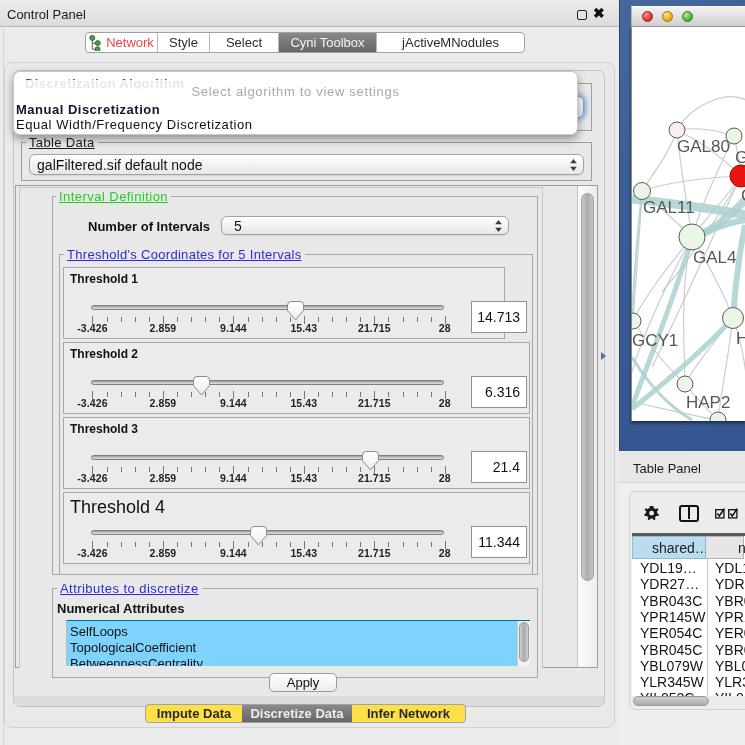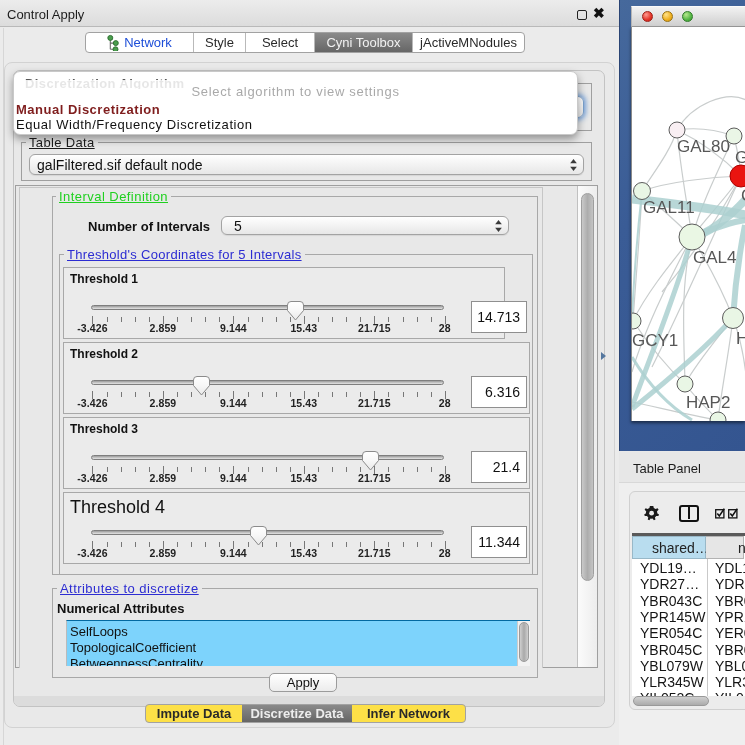--- a/index.html
+++ b/index.html
@@ -28,26 +28,26 @@
 .vfield span { position:absolute; right:6px; top:50%; transform:translateY(-50%); font-size:14px; color:#111; }
 </style>
 </head>
 <body>
 
 <div class="abs" style="left:0;top:0;width:619px;height:745px;background:#ebebeb;"></div>
 
 <div class="abs" style="left:3px;top:28px;width:1px;height:717px;background:#d6d6d6;"></div>
 
 <div class="abs" style="left:0;top:0;width:619px;height:27px;background:linear-gradient(#ececec,#dcdcdc);border-bottom:1px solid #b9b9b9;"></div>
-<div class="abs t13" style="left:7px;top:7px;">Control Apply</div>
+<div class="abs t13" style="left:7px;top:7px;">Control Panel</div>
 <div class="abs" style="left:577px;top:10px;width:10px;height:10px;border:1.5px solid #222;border-radius:2px;"></div>
 <div class="abs" style="left:593px;top:5px;font-size:14px;font-weight:bold;color:#111;">✖</div>
 
 <div class="abs" style="left:85px;top:32px;width:440px;height:21px;background:#fff;border:1px solid #a2a2a2;border-radius:4px;overflow:hidden;display:flex;">
-  <div style="width:108px;border-right:1px solid #b9b9b9;display:flex;align-items:center;justify-content:center;font-size:13px;color:#1d4ed8;">
+  <div style="width:72px;border-right:1px solid #b9b9b9;display:flex;align-items:center;justify-content:center;font-size:13px;color:#ef4444;">
     <svg width="12" height="17" viewBox="0 0 12 17" style="margin-right:5px;">
       <path d="M3.3 4 L3.3 15.3 M3.3 9.1 L8.7 9.1 M3.3 15.3 L8.4 15.3" stroke="#6a6a6a" stroke-width="1.1" fill="none"></path>
       <circle cx="3.3" cy="3.9" r="2.5" fill="#4a9e4d" stroke="#2d6b30" stroke-width="0.9"></circle>
       <circle cx="8.8" cy="9.1" r="2.5" fill="#4a9e4d" stroke="#2d6b30" stroke-width="0.9"></circle>
       <circle cx="8.5" cy="15.3" r="2.5" fill="#4a9e4d" stroke="#2d6b30" stroke-width="0.9"></circle>
     </svg>Network</div>
   <div style="width:52px;border-right:1px solid #b9b9b9;display:flex;align-items:center;justify-content:center;font-size:13px;color:#2a2a2a;">Style</div>
   <div style="width:69px;border-right:1px solid #b9b9b9;display:flex;align-items:center;justify-content:center;font-size:13px;color:#2a2a2a;">Select</div>
   <div style="width:97px;display:flex;align-items:center;justify-content:center;font-size:13px;color:#f2f2f2;background:linear-gradient(#8a8a8a,#666);">Cyni Toolbox</div>
   <div style="flex:1;border-left:1px solid #b9b9b9;display:flex;align-items:center;justify-content:center;font-size:13px;color:#2a2a2a;">jActiveMNodules</div>
@@ -314,21 +314,21 @@
 <div class="abs" style="left:601px;top:352px;width:0;height:0;border-top:4px solid transparent;border-bottom:4px solid transparent;border-left:5px solid #55779f;"></div>
 
 <div class="abs" style="left:13px;top:71px;width:565px;height:64px;background:#fff;border:1px solid #c9c9c9;border-radius:7px;box-shadow:0 4px 9px rgba(0,0,0,0.38);"></div>
 <div class="abs" style="left:25px;top:76px;width:300px;height:13px;overflow:hidden;">
   <div style="font-size:13px;font-weight:bold;letter-spacing:0.4px;color:rgba(30,30,30,0.11);">Discretization Algorithm</div>
 </div>
 <div class="abs" style="left:25px;top:76px;width:300px;height:4px;overflow:hidden;">
   <div style="font-size:13px;font-weight:bold;letter-spacing:0.4px;color:rgba(30,30,30,0.72);">Discretization Algorithm</div>
 </div>
 <div class="abs" style="left:13px;top:84px;width:565px;text-align:center;font-size:13px;letter-spacing:0.68px;color:#a9a9a9;">Select algorithm to view settings</div>
-<div class="abs" style="left:16px;top:102px;font-size:13px;font-weight:bold;letter-spacing:0.5px;color:#7f1d1d;">Manual Discretization</div>
+<div class="abs" style="left:16px;top:102px;font-size:13px;font-weight:bold;letter-spacing:0.5px;color:#0f172a;">Manual Discretization</div>
 <div class="abs" style="left:16px;top:117px;font-size:13px;letter-spacing:0.55px;color:#111;">Equal Width/Frequency Discretization</div>
 
 <div class="abs" style="left:619px;top:0;width:126px;height:451px;background:linear-gradient(135deg,#46699c,#3a5c96 40%,#345590);border-left:1px solid #2a4474;"></div>
 
 <div class="abs" style="left:631px;top:6px;width:114px;height:21px;background:linear-gradient(#f2f2f2,#cfcfcf);border-bottom:1px solid #9a9a9a;border-top:1px solid #fafafa;border-left:1px solid #b5b5b5;"></div>
 <div class="abs" style="left:642px;top:11px;width:11px;height:11px;border-radius:50%;background:radial-gradient(circle at 35% 30%,#ff9a90,#e33428 60%,#c01d14);border:0.5px solid #9d2018;"></div>
 <div class="abs" style="left:662px;top:11px;width:11px;height:11px;border-radius:50%;background:radial-gradient(circle at 35% 30%,#ffe28a,#efaf1e 60%,#cf9010);border:0.5px solid #9a7210;"></div>
 <div class="abs" style="left:682px;top:11px;width:11px;height:11px;border-radius:50%;background:radial-gradient(circle at 35% 30%,#b7e88e,#53b544 60%,#3a9431);border:0.5px solid #2f7a28;"></div>
 
 <div class="abs" style="left:631px;top:27px;width:114px;height:394px;background:#fff;border-left:1px solid #8a8a8a;box-shadow:0 2px 3px rgba(0,0,0,0.5);overflow:hidden;">

